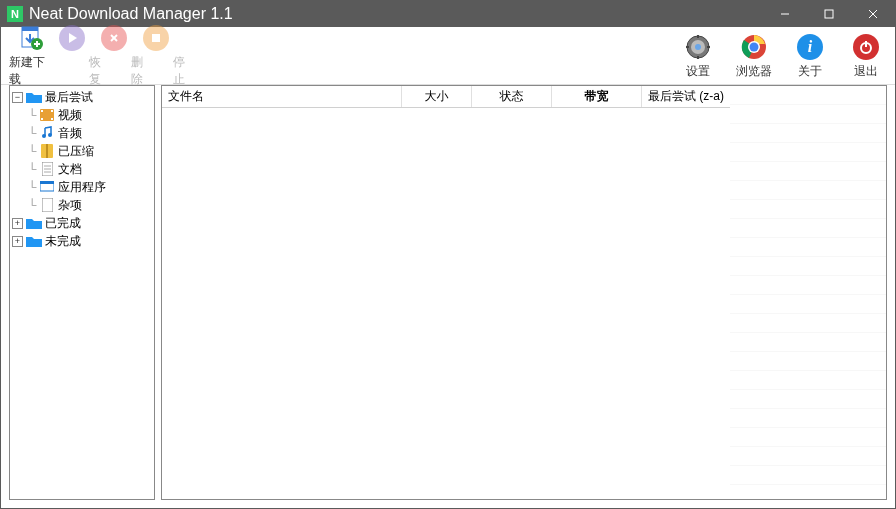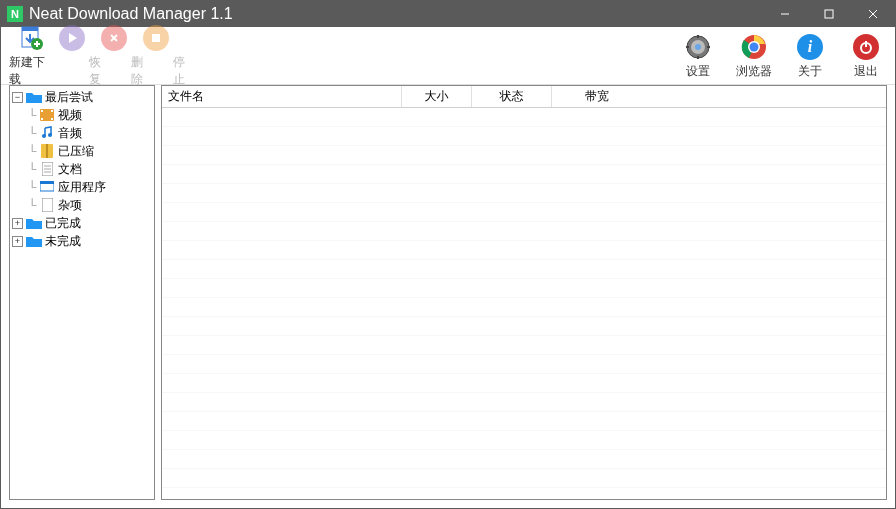--- a/index.html
+++ b/index.html
@@ -21,29 +21,29 @@
 .tool-btn.disabled .tool-label { color: #bbb; margin-left: 46px; }
 .tool-btn.disabled .icon-wrap { opacity: 0.45; }
 .main-area { flex: 1; display: flex; padding: 0 8px 8px 8px; gap: 6px; }
 .tree-panel { width: 146px; border: 1px solid #888; background: #fff; padding: 2px 2px; overflow: auto; }
 .tree-node { display: flex; align-items: center; height: 18px; cursor: pointer; white-space: nowrap; }
 .tree-toggle { width: 11px; height: 11px; border: 1px solid #888; display: flex; align-items: center; justify-content: center; font-size: 9px; line-height: 1; margin-right: 2px; color: #333; cursor: pointer; }
 .tree-line { display:inline-block; width:12px; text-align:center; color:#999; }
 .tree-icon { width: 16px; height: 14px; margin: 0 3px 0 1px; display: flex; align-items: center; justify-content: center; }
 .tree-label { font-size: 12px; color: #000; }
 .folder-svg { width:16px; height:12px; }
-.list-panel { flex: 1; border: 1px solid #888; background: #fff; display: flex; flex-direction: column; }
+.list-panel { flex: 1; border: 1px solid #888; background: #fff; display: flex; flex-direction: row; }
 .list-header { display: flex; height: 22px; background: #fff; border-bottom: 1px solid #d0d0d0; }
 .list-header .col { border-right: 1px solid #e0e0e0; display: flex; align-items: center; padding: 0 6px; font-size: 12px; color: #000; }
 .list-header .col:last-child { border-right: none; }
 .list-body { flex: 1; background: repeating-linear-gradient(to bottom, #fff 0, #fff 18px, #f7f7f7 18px, #f7f7f7 19px); }
 .col-filename { flex: 0 0 240px; }
 .col-size { flex: 0 0 70px; justify-content:center; }
 .col-status { flex: 0 0 80px; justify-content:center; }
-.col-bandwidth { flex: 0 0 90px; justify-content:center; }
+.col-bandwidth { flex: 0 0 90px; justify-content:center;font-weight:bold; }
 .col-end { flex: 0 0 90px; justify-content:center; }
 .col-last { flex: 1; justify-content:center; }
 .circle-icon { width:26px; height:26px; border-radius:50%; display:flex; align-items:center; justify-content:center; }
 </style>
 </head>
 <body>
 
 <div class="window">
 
   <div class="titlebar">
@@ -262,18 +262,19 @@
         <span class="tree-label">未完成</span>
       </div>
     </div>
 
     <div class="list-panel">
       <div class="list-header">
         <div class="col col-filename">文件名</div>
         <div class="col col-size">大小</div>
         <div class="col col-status">状态</div>
         <div class="col col-bandwidth">带宽</div>
+        <div class="col col-last">最后尝试 (z-a)</div>
       </div>
       <div class="list-body"></div>
     </div>
   </div>
 
 </div>
 
 </body></html>

